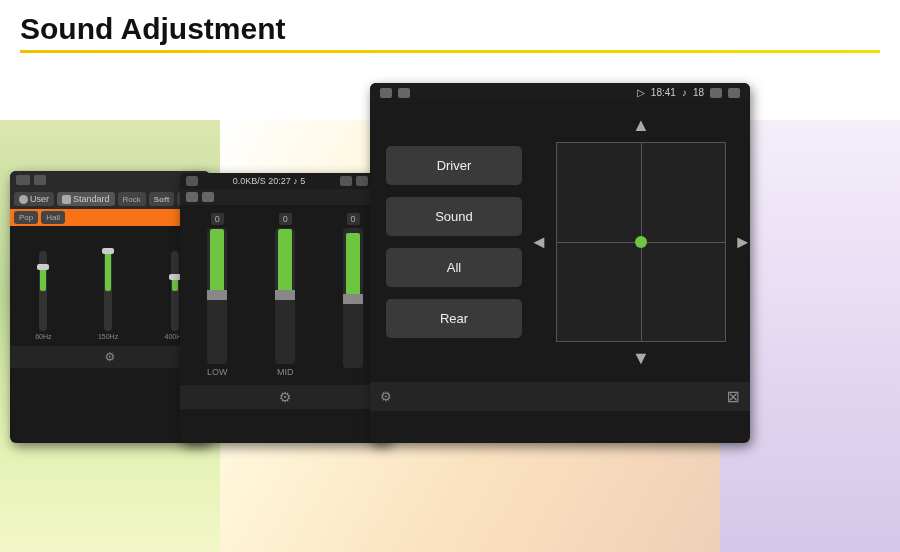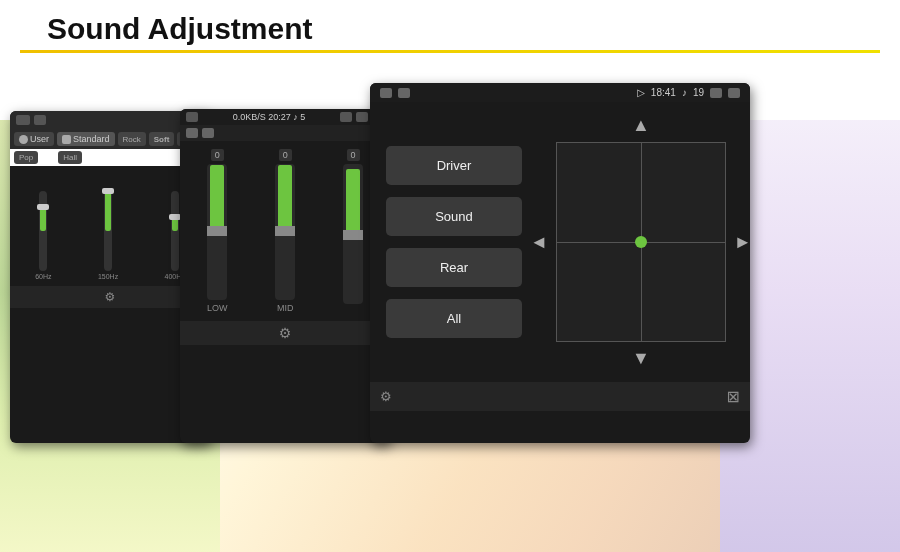--- a/index.html
+++ b/index.html
@@ -42,26 +42,26 @@
     .screen {
       border-radius: 6px;
       overflow: hidden;
       box-shadow: 2px 4px 12px rgba(0,0,0,0.5);
       background: #1a1a1a;
       flex-shrink: 0;
     }
 
     .screen1 {
       width: 200px;
-      height: 332px;
+      height: 272px;
       z-index: 3;
     }
     .screen2 {
       width: 210px;
-      height: 334px;
+      height: 270px;
       z-index: 4;
       margin-left: -30px;
     }
     .screen3 {
       width: 380px;
       height: 360px;
       z-index: 5;
       margin-left: -20px;
     }
 
@@ -107,23 +107,23 @@
     }
     .preset-icon {
       width: 10px;
       height: 10px;
       background: #888;
       border-radius: 50%;
     }
     .s1-presets2 {
       display: flex;
       flex-direction: row;
-      background: #ffffff;
+      background: #f97316;
       padding: 2px 4px;
-      gap: 20px;
+      gap: 3px;
     }
     .s1-eq-area {
       background: #1a1a1a;
       padding: 6px;
       display: flex;
       flex-direction: row;
       gap: 8px;
       justify-content: space-around;
       height: 120px;
       align-items: flex-end;
@@ -380,21 +380,21 @@
 </head>
 <body>
 
 <div class="color-bg">
   <div class="color-bg-left"></div>
   <div class="color-bg-mid"></div>
   <div class="color-bg-right"></div>
 </div>
 
 <div class="top-section">
-  <div style="font-size:30px;font-weight:bold;color:#111;margin-left:27px;">Sound Adjustment</div>
+  <div style="font-size:30px;font-weight:bold;color:#111;">Sound Adjustment</div>
   <div class="divider-line"></div>
 </div>
 
 <div class="screens-wrapper">
 
   <div class="screen screen1">
 
     <div class="s1-topbar">
       <div class="s1-icon"></div>
       <div class="s1-icon2"></div>
@@ -520,33 +520,33 @@
 
     <div class="s3-topbar">
       <div class="s3-topbar-left">
         <span class="topbar-icon" style="background:#666;"></span>
         <span class="topbar-icon" style="background:#666;"></span>
       </div>
       <div class="s3-topbar-right">
         <span style="color:#ccc;font-size:10px;">▷</span>
         <span style="font-size:10px;color:#ccc;">18:41</span>
         <span style="color:#ccc;font-size:10px;">♪</span>
-        <span style="font-size:10px;color:#ccc;">19</span>
+        <span style="font-size:10px;color:#ccc;">18</span>
         <span class="topbar-icon" style="background:#666;"></span>
         <span class="topbar-icon" style="background:#666;"></span>
       </div>
     </div>
 
     <div class="s3-main">
 
       <div class="s3-buttons">
         <button class="speaker-btn">Driver</button>
         <button class="speaker-btn">Sound</button>
+        <button class="speaker-btn">All</button>
         <button class="speaker-btn">Rear</button>
-        <button class="speaker-btn">All</button>
       </div>
 
       <div class="s3-panel">
         <div style="position:relative;">
 
           <div style="display:flex;justify-content:center;margin-bottom:6px;">
             <span style="color:#aaa;font-size:18px;">▲</span>
           </div>
 
           <div style="display:flex;align-items:center;gap:8px;">

